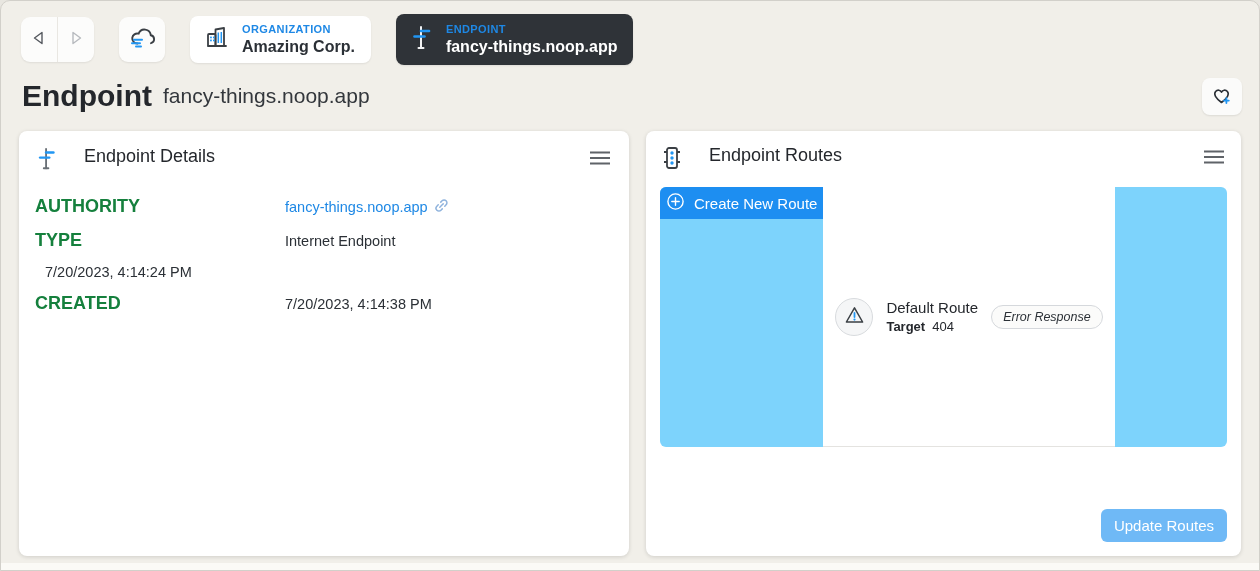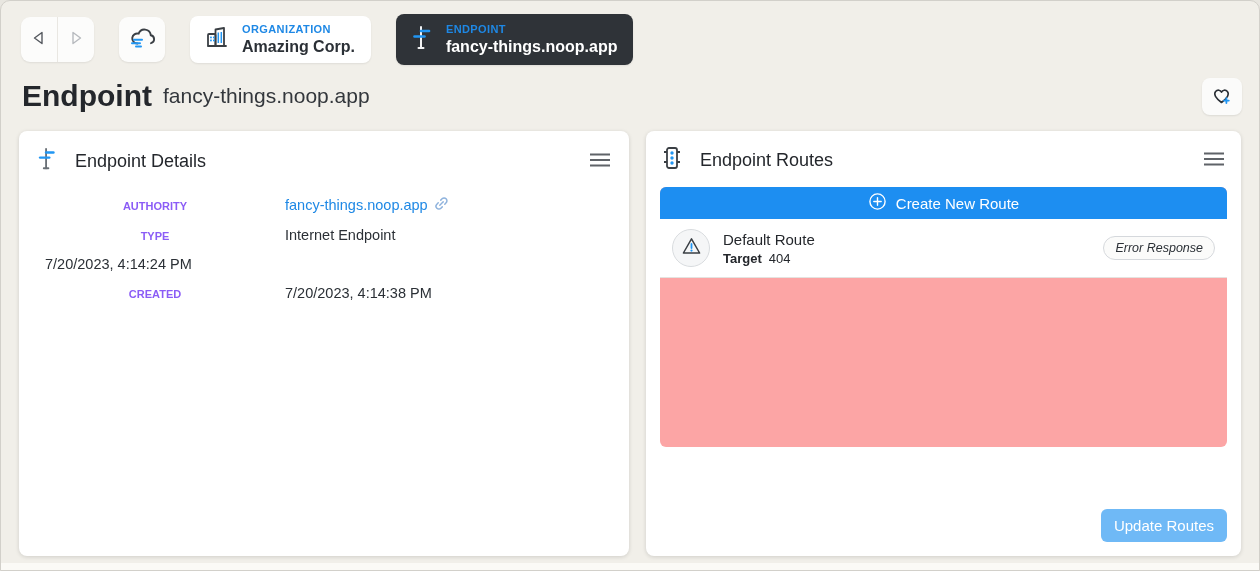--- a/index.html
+++ b/index.html
@@ -47,31 +47,31 @@
     box-shadow:0 1px 2px rgba(0,0,0,.09); display:flex; align-items:center; justify-content:center; cursor:pointer;
   }
   
   .cards { position:absolute; top:130px; left:18px; right:18px; bottom:14px; display:flex; gap:17px; }
   .card {
     background:#ffffff; border-radius:8px;
     box-shadow:0 1px 4px rgba(0,0,0,.14);
   }
   .card-details { width:610px; padding:15px 16px; }
   .card-routes  { flex:1; padding:14px; display:flex; flex-direction:column; }
-  .card-header { display:flex; align-items:center; gap:16px; }
+  .card-header { display:flex; gap:25px; }
   .card-title { font-size:18px; font-weight:500; color:#24272c; }
   .menu-btn { margin-left:auto; background:none; border:none; padding:4px 2px; cursor:pointer; display:flex; }
   
   .fields { margin-top:20px; display:flex; flex-direction:column; gap:13px; }
   .field-row { display:flex; align-items:baseline; }
-  .field-label { width:240px; flex-shrink:0; text-align:center; font-size:11px; font-weight:700; color:#8b5cf6; }
+  .field-label { width:240px; flex-shrink:0; text-align:left; font-size:18px; font-weight:700; color:#15803d; }
   .field-value { margin-left:10px; font-size:14.5px; color:#2b3036; display:inline-flex; align-items:center; gap:6px; }
   .field-value.link { color:#1e88e5; cursor:pointer; }
   
-  .routes-box { margin-top:12px; height:260px; border-radius:6px; overflow:hidden; background:#fca5a5; display:flex; flex-direction:column; }
+  .routes-box { margin-top:12px; height:260px; border-radius:6px; overflow:hidden; background:#7dd3fc; display:flex; }
   .create-btn {
     height:32px; flex-shrink:0; background:#1d8ef1; color:#fff; border:none; cursor:pointer;
     font-family:"Liberation Sans", sans-serif; font-size:15px;
     display:flex; align-items:center; justify-content:center; gap:9px;
   }
   .route-row { flex-shrink:0; background:#fff; display:flex; align-items:center; gap:13px; padding:10px 12px; border-bottom:1px solid #e4e3e0; cursor:pointer; }
   .route-circle {
     width:38px; height:38px; border-radius:50%; background:#f5f6f7; border:1px solid #d8dbde;
     display:flex; align-items:center; justify-content:center; flex-shrink:0;
   }

